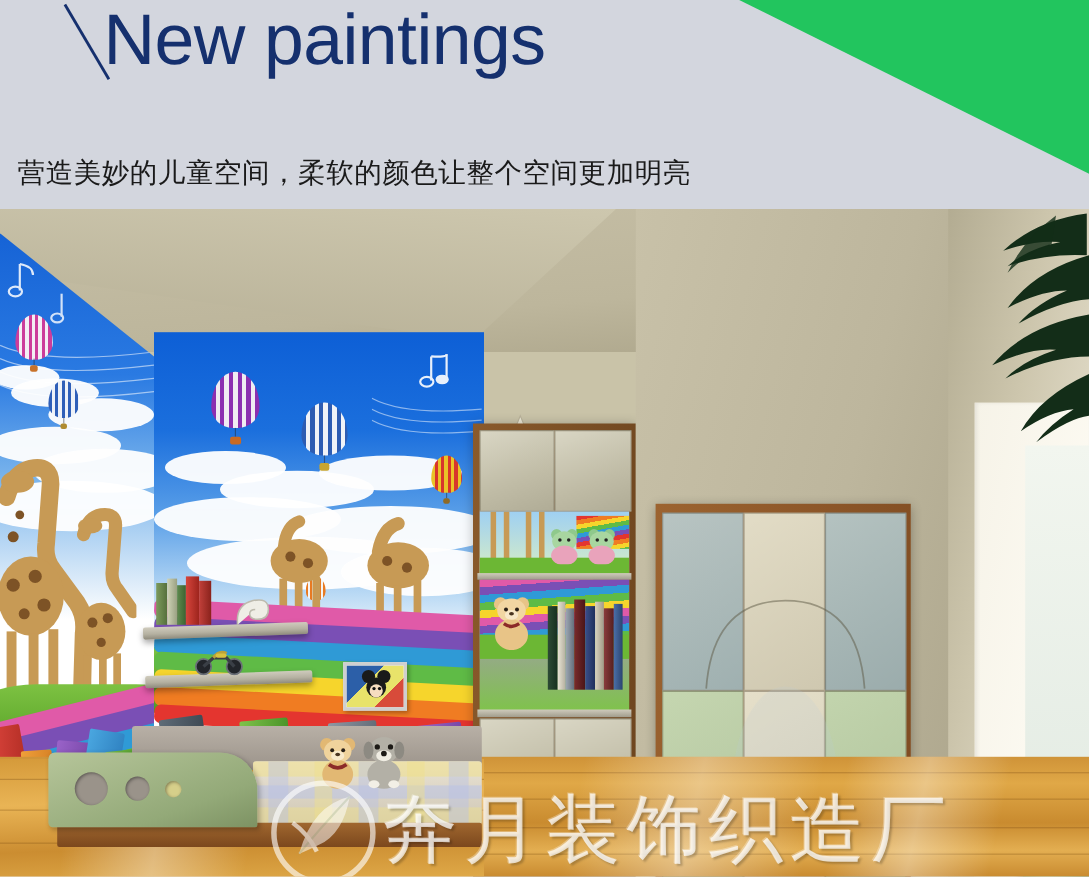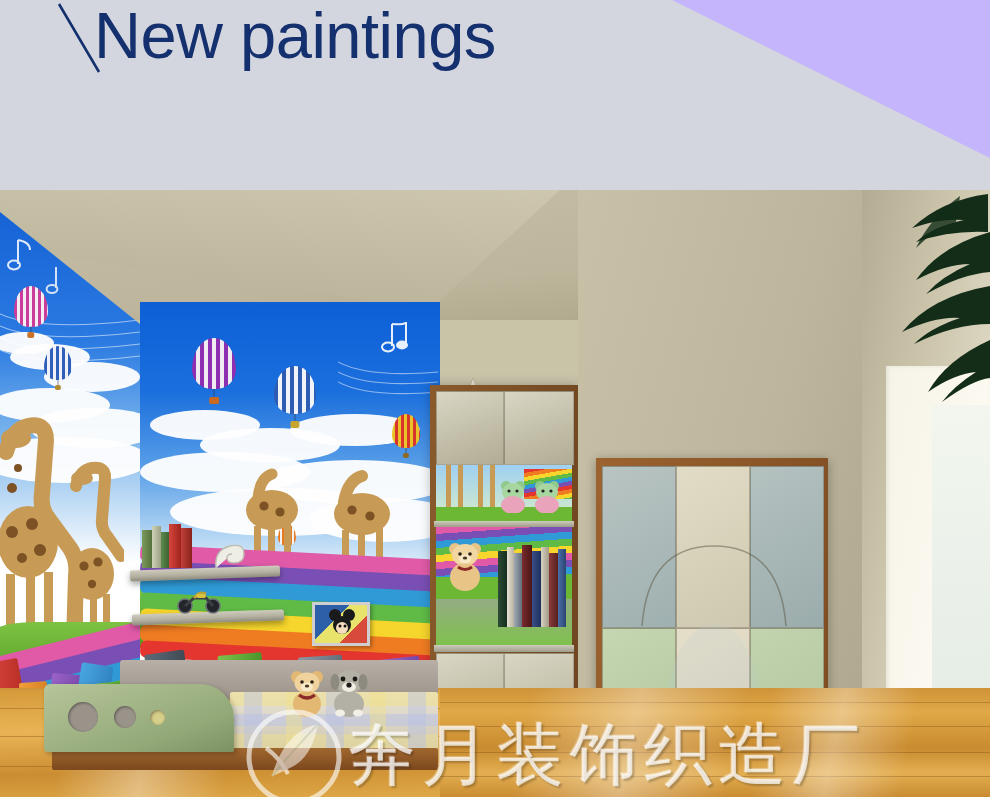--- a/index.html
+++ b/index.html
@@ -1,21 +1,21 @@
 <!DOCTYPE html>
 <html><head>
 <meta charset="utf-8">
 <style>
   html,body{margin:0;padding:0;background:#fff;}
   body{font-family:"Liberation Sans","DejaVu Sans",sans-serif;}
 
   #page{position:relative;width:990px;height:797px;overflow:hidden;background:#fff;}
 
   
-  #banner{position:absolute;left:0;top:0;width:990px;height:190px;overflow:hidden;background:#c4b5fd;}
+  #banner{position:absolute;left:0;top:0;width:990px;height:190px;overflow:hidden;background:#22c55e;}
   #banner-bg{position:absolute;left:0;top:0;width:990px;height:190px;
     background:#d3d6de;
     -webkit-clip-path:polygon(0 0,672px 0,990px 158px,990px 190px,0 190px);
     clip-path:polygon(0 0,672px 0,990px 158px,990px 190px,0 190px);}
   #slash{position:absolute;left:57px;top:2px;width:44px;height:72px;}
   #title-en{position:absolute;left:94px;top:-2px;font-size:65px;line-height:76px;
     color:#15306e;letter-spacing:-0.5px;white-space:nowrap;font-weight:400;}
   #title-cn{position:absolute;left:16px;top:78px;font-size:45px;line-height:50px;
     color:#1a3070;letter-spacing:1px;white-space:nowrap;font-weight:400;
     font-family:"DejaVu Sans","Liberation Sans",sans-serif;}
@@ -142,20 +142,21 @@
 <div id="page">
 
   <div id="banner">
     <div id="banner-bg"></div>
 
     <svg id="slash" viewBox="0 0 44 72">
       <line x1="2" y1="2" x2="42" y2="70" stroke="#15306e" stroke-width="2.6"></line>
     </svg>
 
     <div id="title-en">New paintings</div>
+    <div id="subtitle-cn">营造美妙的儿童空间，柔软的颜色让整个空间更加明亮</div>
   </div>
 
   <div id="photo">
 
     <div class="abs" id="ceiling"></div>
     <div class="abs" id="ceiling-right"></div>
     <div class="abs" id="ceiling-soffit"></div>
 
     <svg class="abs" style="left:440px;top:186px;width:66px;height:60px;" viewBox="0 0 66 60">
       <polygon points="33,2 42,24 64,24 46,38 53,58 33,45 13,58 20,38 2,24 24,24" fill="#ece8d6" stroke="#b9b29a" stroke-width="1"></polygon>

